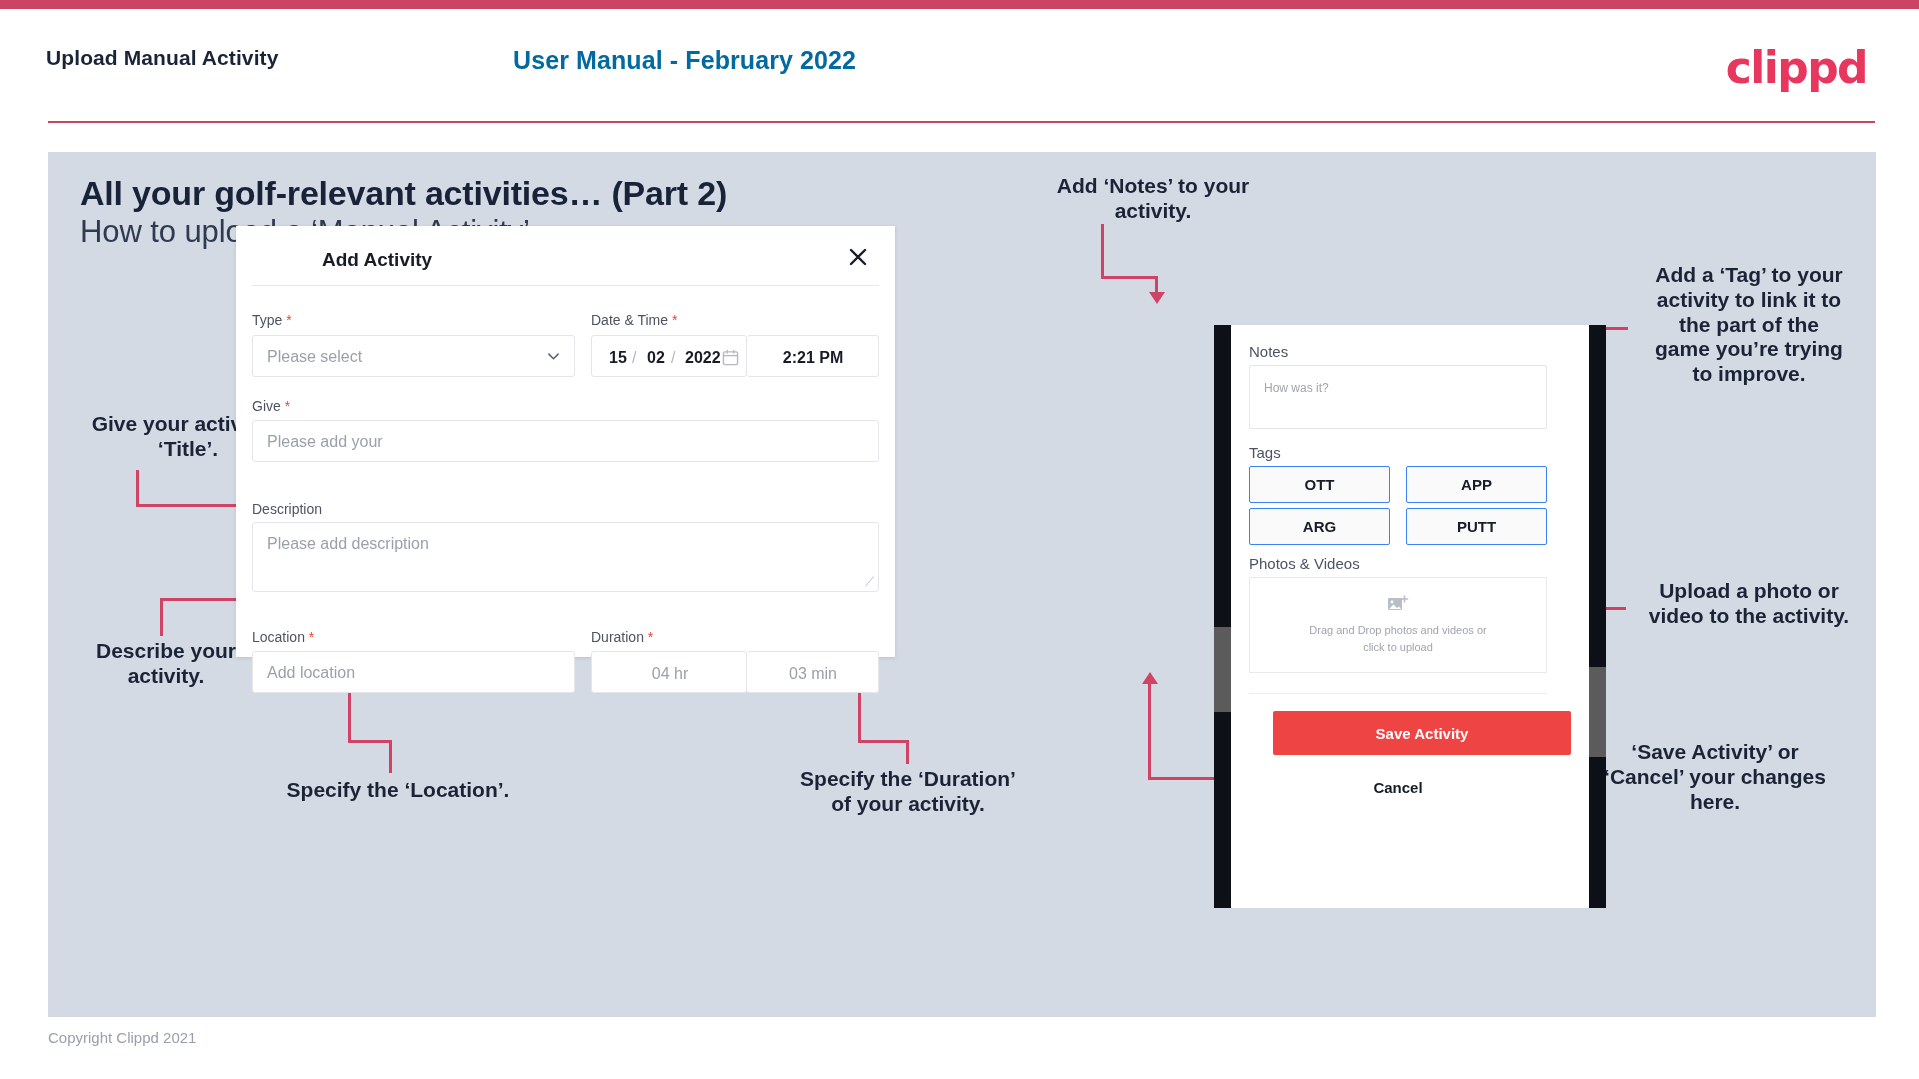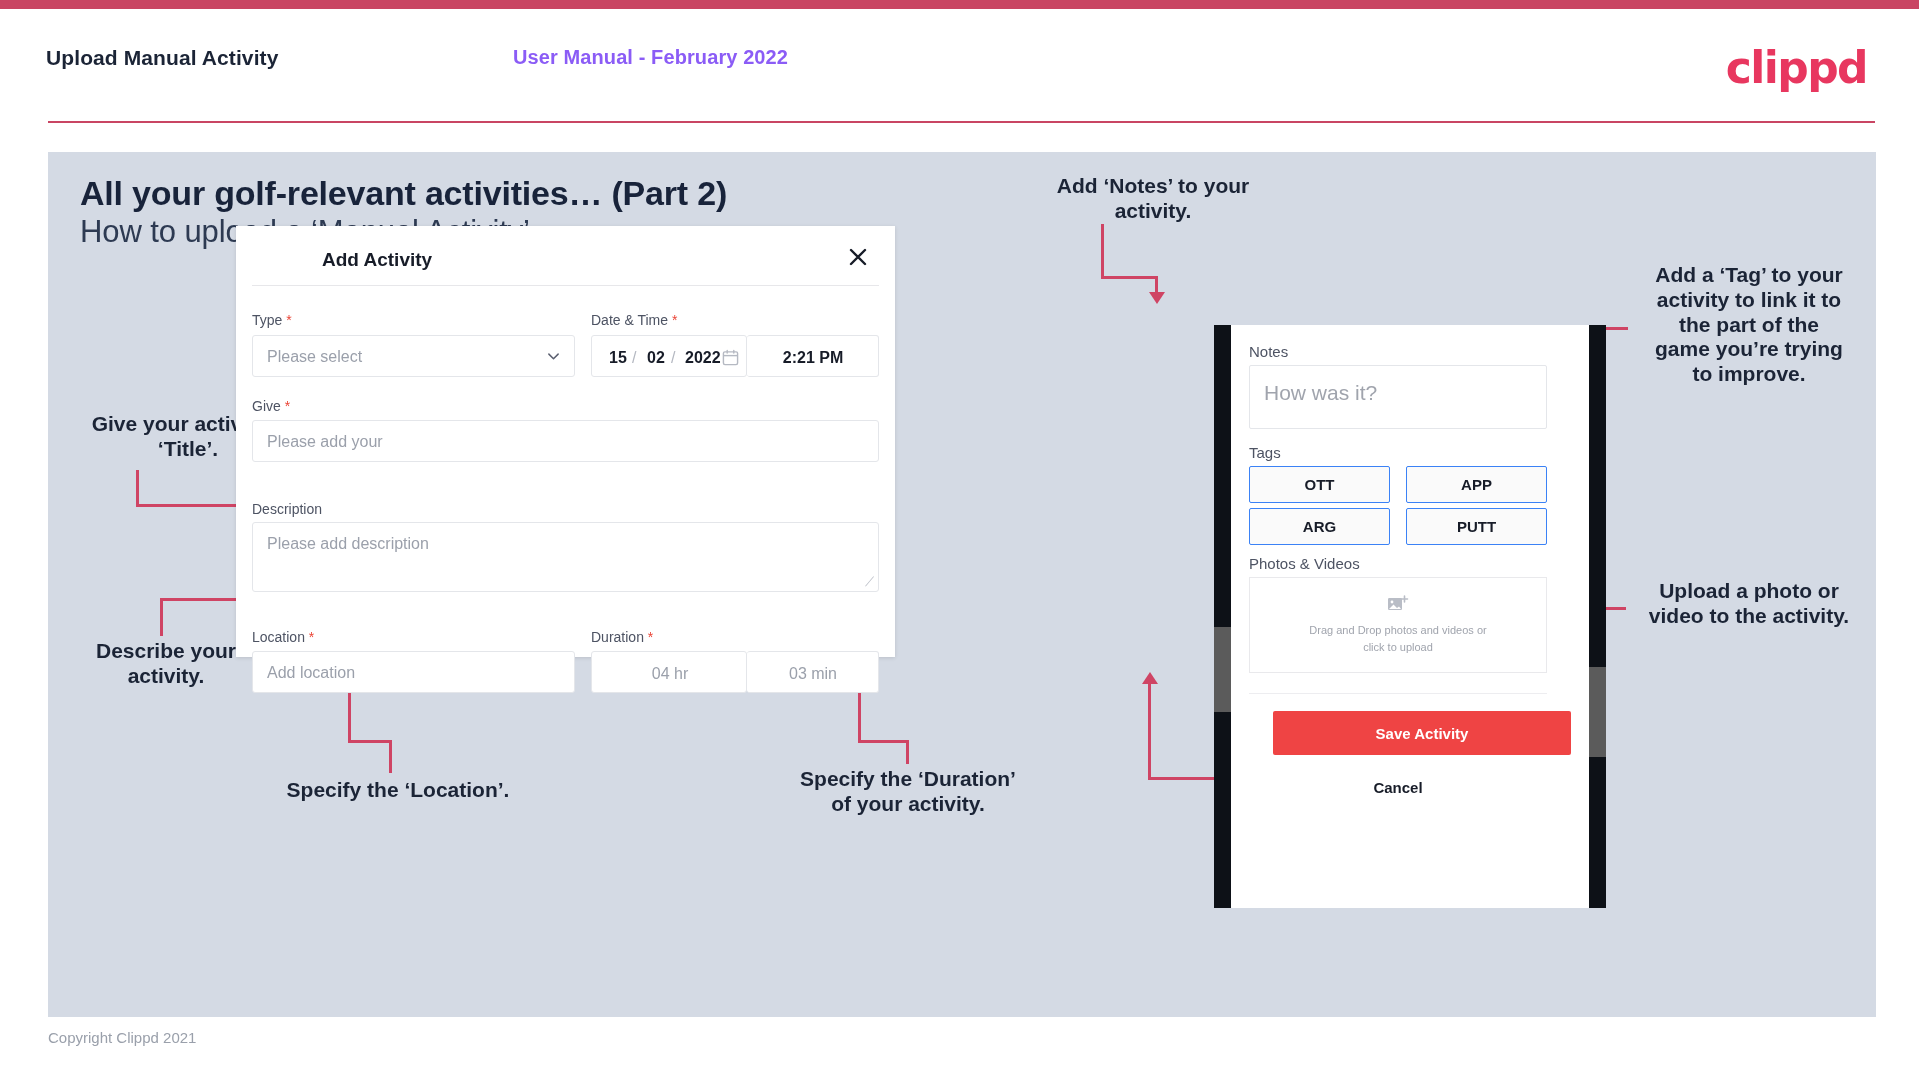--- a/index.html
+++ b/index.html
@@ -34,23 +34,23 @@
     position: absolute;
     left: 46px; top: 37px;
     font-size: 21px;
     font-weight: 700;
     color: #1b2436;
     letter-spacing: .1px;
   }
   #hdr-mid {
     position: absolute;
     left: 513px; top: 37px;
-    font-size: 20px;
-    font-weight: 700;
-    color: #8b5cf6;
+    font-size: 25px;
+    font-weight: 700;
+    color: #0369a1;
     letter-spacing: .1px;
   }
   #logo {
     position: absolute;
     right: 52px; top: 37px;
     font-size: 44px;
     font-weight: 700;
     color: #e8375f;
     letter-spacing: -1.6px;
     line-height: 1;
@@ -247,21 +247,21 @@
   }
   .p-box {
     position: absolute;
     border: 1px solid #e4e6ea;
     background: #fff;
     box-sizing: border-box;
     border-radius: 2px;
   }
   .p-ph {
     position: absolute;
-    font-size: 21px;
+    font-size: 12px;
     color: #a0a4ad;
   }
   .tag-btn {
     position: absolute;
     border: 1px solid #3b82f6;
     background: #fafafa;
     box-sizing: border-box;
     border-radius: 2px;
     font-size: 15px;
     font-weight: 700;
@@ -397,20 +397,23 @@
   <div class="lead lead-h" style="left:1180px; top:175px; width:290px;"></div>
   <div class="arrow arrow-down" style="left:1174px; top:232px;"></div>
 
   <div class="anno" style="left:1570px; top:427px; width:262px;">Upload a photo or
 video to the activity.</div>
   <div class="lead lead-h" style="left:1438px; top:455px; width:140px;"></div>
   <div class="lead lead-v" style="left:1438px; top:394px; height:63px;"></div>
   <div class="lead lead-h" style="left:1205px; top:394px; width:236px;"></div>
   <div class="arrow arrow-left" style="left:1195px; top:387px;"></div>
 
+  <div class="anno" style="left:1512px; top:588px; width:310px;">‘Save Activity’ or
+‘Cancel’ your changes
+here.</div>
   <div class="lead lead-h" style="left:1100px; top:625px; width:412px;"></div>
   <div class="lead lead-v" style="left:1100px; top:530px; height:97px;"></div>
   <div class="arrow arrow-up" style="left:1094px; top:520px;"></div>
 
 </div>
 
 <div id="dialog">
   <div id="dlg-title">Add Activity</div>
   <div id="dlg-close">
     <svg width="20" height="20" viewBox="0 0 20 20" style="vertical-align:middle">

